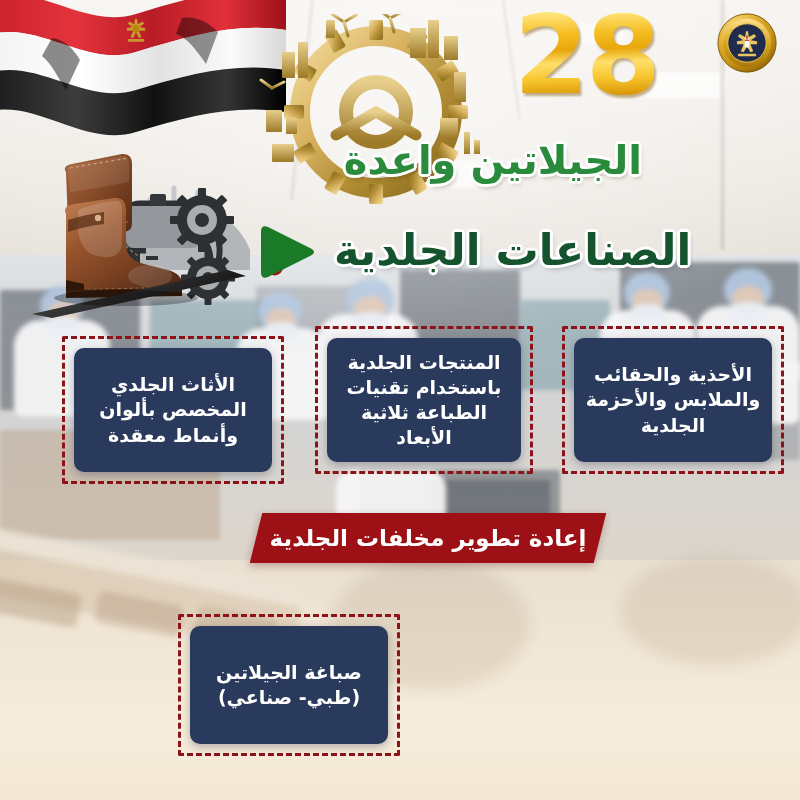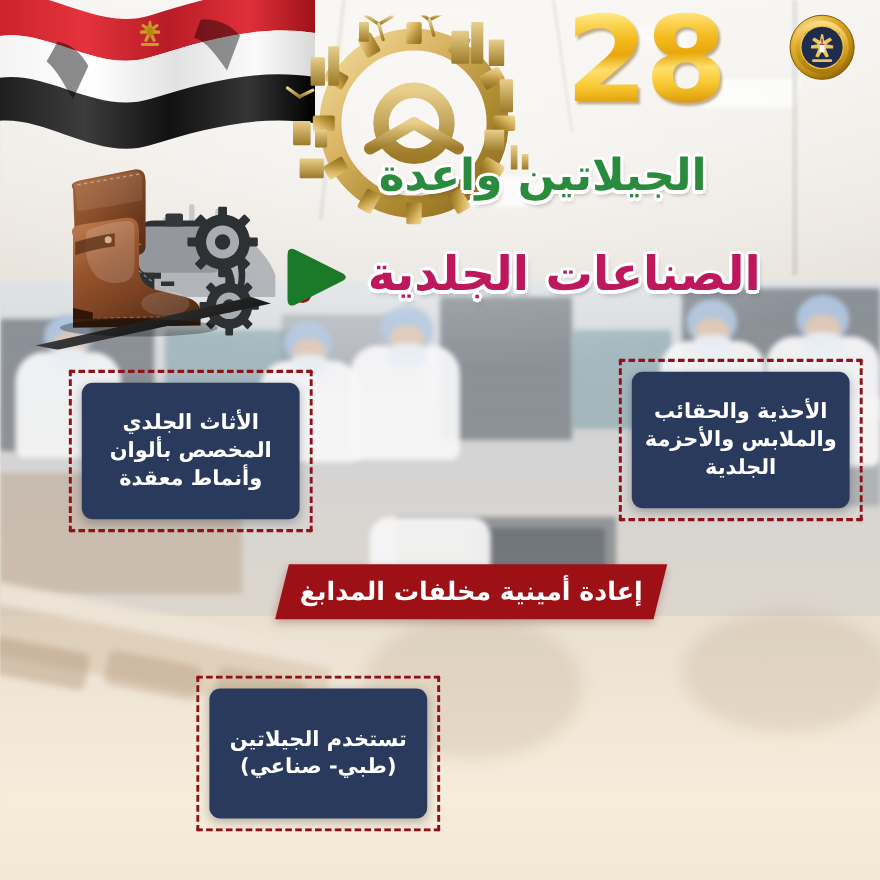--- a/index.html
+++ b/index.html
@@ -210,21 +210,21 @@
     flex-direction: row-reverse;
     align-items: center;
     justify-content: flex-start;
     gap: 12px;
   }
   .play-icon { width: 72px; height: 72px; flex: 0 0 auto; }
   .play-icon svg { width: 100%; height: 100%; display: block; }
   .section-title {
     font-size: 43px;
     font-weight: bold;
-    color: #be185d;
+    color: #14532d;
     line-height: 1.05;
     white-space: nowrap;
     text-shadow:
       -2px -2px 0 #ffffff,  2px -2px 0 #ffffff,
       -2px  2px 0 #ffffff,  2px  2px 0 #ffffff,
       -3px  0   0 #ffffff,  3px  0   0 #ffffff,
        0   -3px 0 #ffffff,  0    3px 0 #ffffff,
        2px  4px 5px rgba(40,40,60,0.25);
   }
 
@@ -642,30 +642,35 @@
     </div>
     <div class="section-title">الصناعات الجلدية</div>
   </div>
 
   <div class="card" id="card-1">
     <div class="card-inner">
       <div class="card-text">الأثاث الجلدي المخصص بألوان وأنماط معقدة</div>
     </div>
   </div>
 
+  <div class="card" id="card-2">
+    <div class="card-inner">
+      <div class="card-text">المنتجات الجلدية باستخدام تقنيات الطباعة ثلاثية الأبعاد</div>
+    </div>
+  </div>
 
   <div class="card" id="card-3">
     <div class="card-inner">
       <div class="card-text">الأحذية والحقائب والملابس والأحزمة الجلدية</div>
     </div>
   </div>
 
   <div class="banner"></div>
-  <div class="banner-text">إعادة أمينية مخلفات المدابغ</div>
+  <div class="banner-text">إعادة تطوير مخلفات الجلدية</div>
 
   <div class="card" id="card-4">
     <div class="card-inner">
-      <div class="card-text">تستخدم الجيلاتين (طبي- صناعي)</div>
+      <div class="card-text">صباغة الجيلاتين (طبي- صناعي)</div>
     </div>
   </div>
 
 
 </div>
 
 </body></html>

